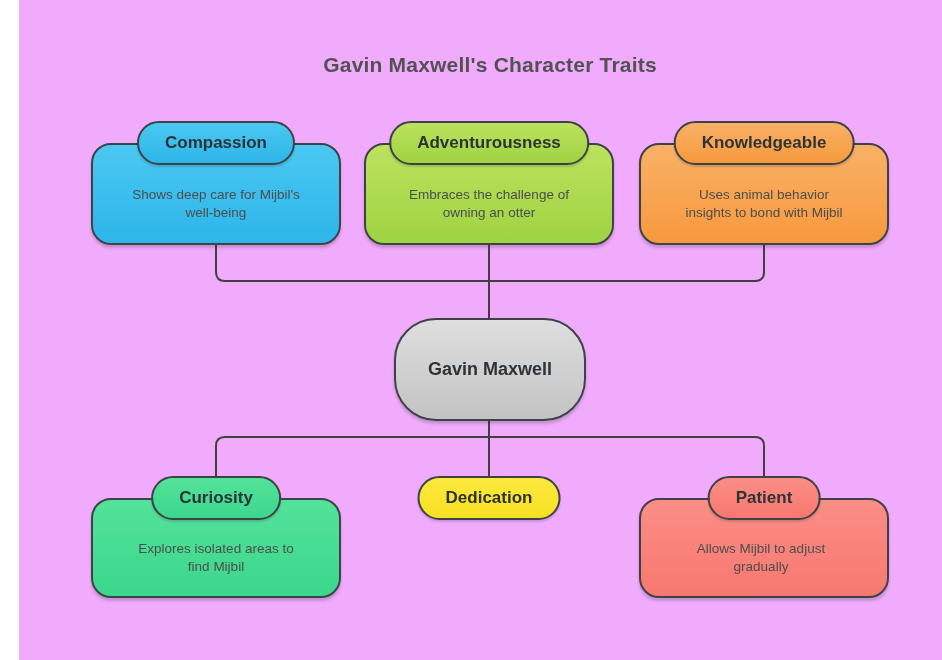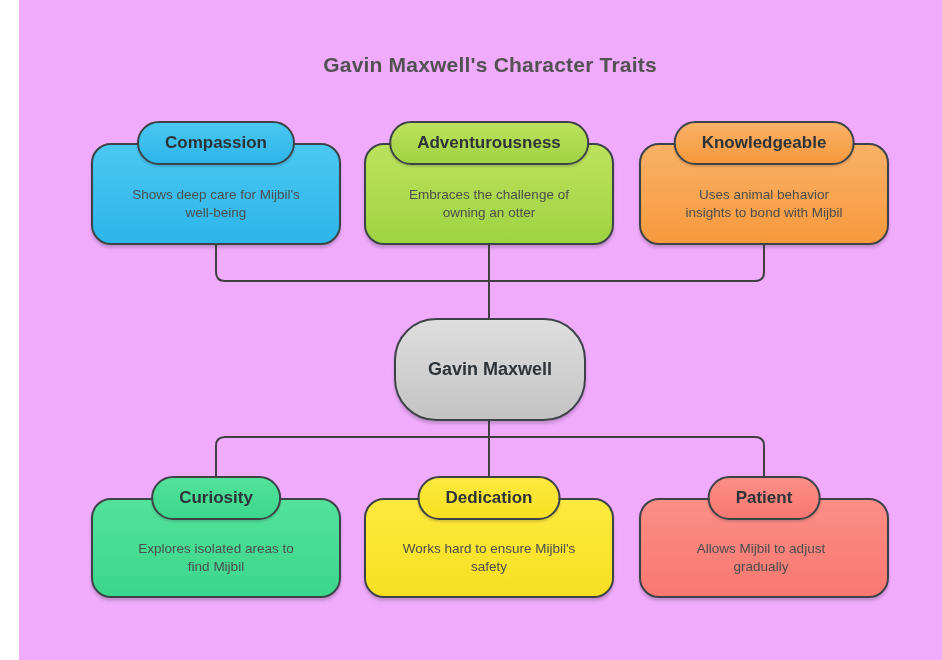--- a/index.html
+++ b/index.html
@@ -159,24 +159,20 @@
     <div class="card" style="background: linear-gradient(rgb(83, 226, 154) 0%, rgb(59, 215, 140) 100%);">
       <p class="desc">Explores isolated areas to
 find Mijbil</p>
     </div>
     <div class="pill" style="background: linear-gradient(rgb(83, 226, 154) 0%, rgb(59, 215, 140) 100%); text-align: right;">
       <span>Curiosity</span>
     </div>
   </div>
 
   <div class="node bottom-row" style="left:345px; top:476px;">
-    <div class="card" style="background: linear-gradient(rgb(252, 233, 62) 0%, rgb(248, 224, 34) 100%);">
-      <p class="desc">Works hard to ensure Mijbil's
-safety</p>
-    </div>
     <div class="pill" style="background: linear-gradient(rgb(252, 233, 62) 0%, rgb(248, 224, 34) 100%);">
       <span>Dedication</span>
     </div>
   </div>
 
   <div class="node bottom-row" style="left:620px; top:476px;">
     <div class="card" style="background: linear-gradient(rgb(251, 142, 134) 0%, rgb(248, 120, 112) 100%); padding-left: 8px;">
       <p class="desc">Allows Mijbil to adjust
 gradually</p>
     </div>

